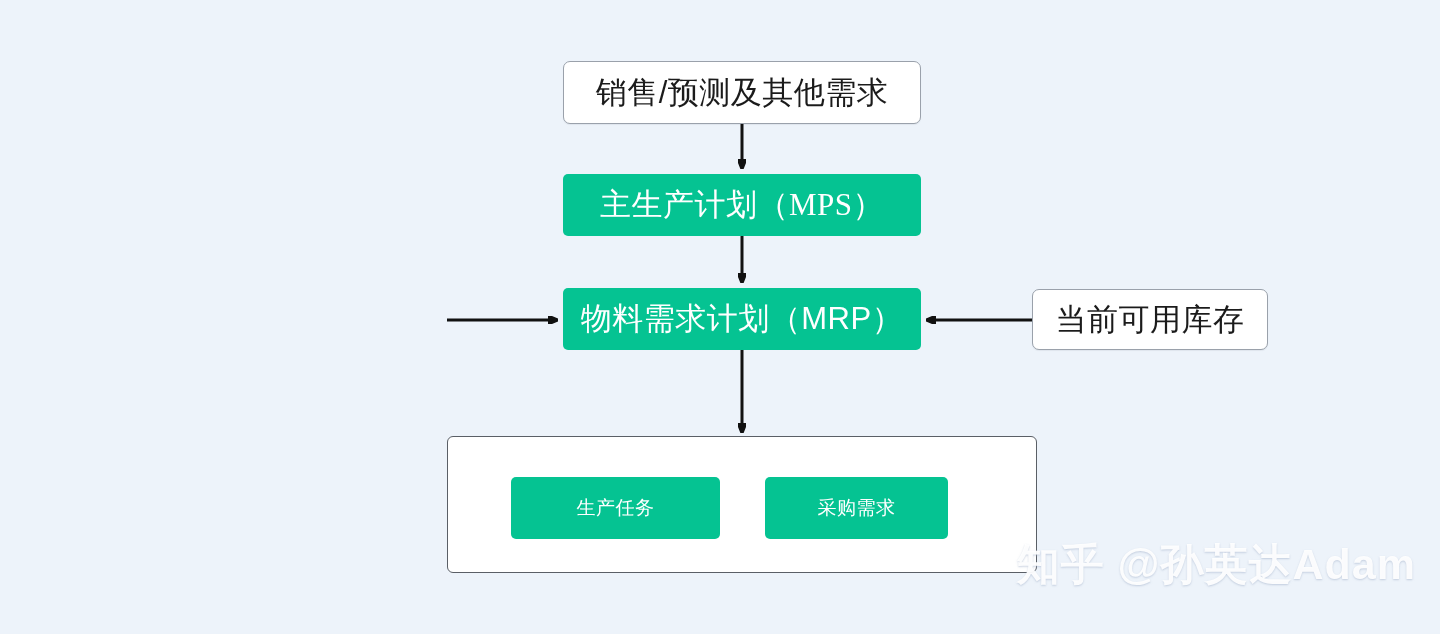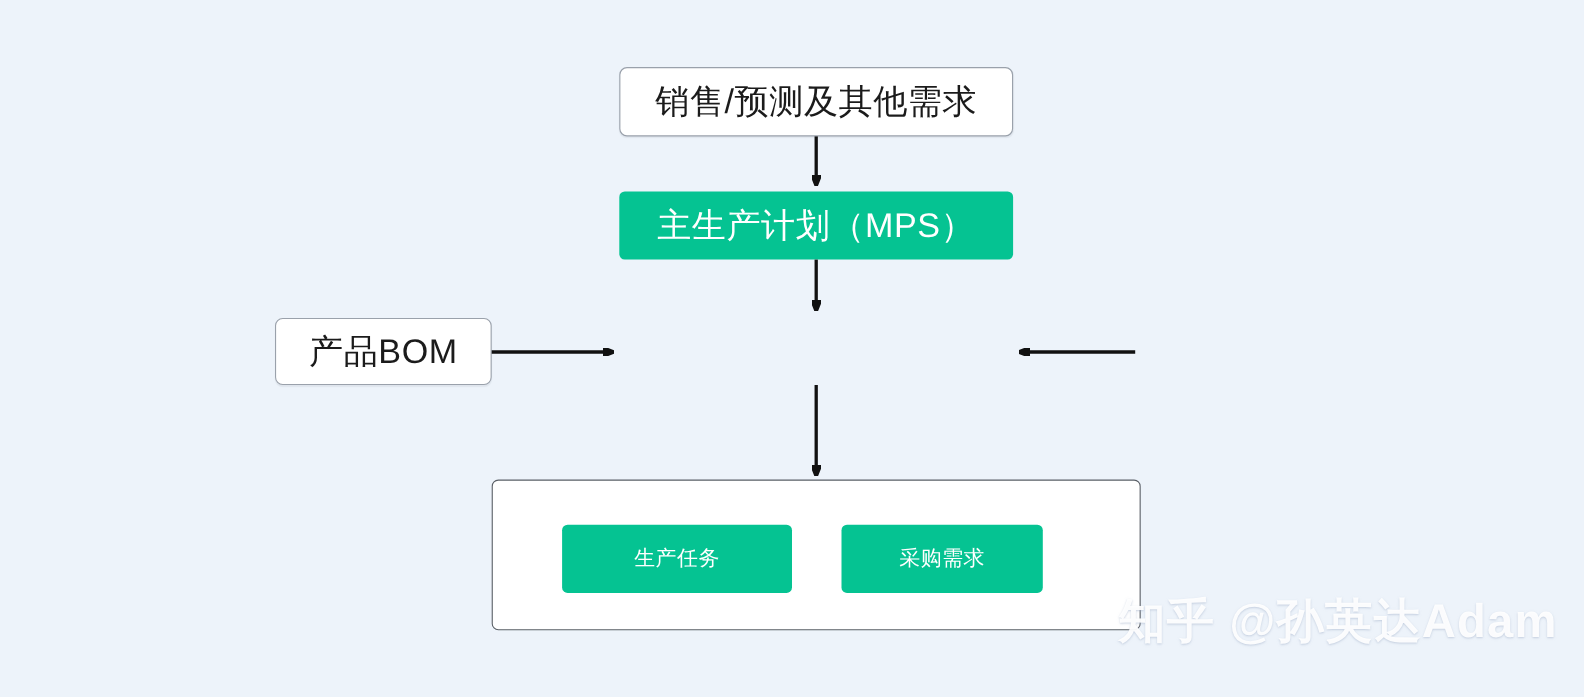--- a/index.html
+++ b/index.html
@@ -60,21 +60,21 @@
     background: #05c392;
     border: none;
     border-radius: 5px;
     color: #ffffff;
     font-size: 19px;
     font-weight: 400;
   }
 
   
   #node-demand   { left: 563px; top: 61px;  width: 358px; height: 63px; }
-  #node-mps      { left: 563px; top: 174px; width: 358px; height: 62px; }
+  #node-mps      { left: 563px; top: 174px; width: 358px; height: 62px; font-family: Liberation Serif, serif; }
   #node-mrp      { left: 563px; top: 288px; width: 358px; height: 62px; }
   #node-bom      { left: 250px; top: 289px; width: 197px; height: 61px; }
   #node-stock    { left: 1032px;top: 289px; width: 236px; height: 61px; }
 
   #outputs-container {
     position: absolute;
     left: 447px;
     top: 436px;
     width: 590px;
     height: 137px;
@@ -141,25 +141,28 @@
   <div id="outputs-container"></div>
 
   <div class="node node-plain" id="node-demand">
     <span>销售/预测及其他需求</span>
   </div>
 
   <div class="node node-green" id="node-mps">
     <span>主生产计划（MPS）</span>
   </div>
 
-
-  <div class="node node-plain" id="node-bom">
-    <span>产品BOM</span>
+  <div class="node node-green" id="node-mrp">
+    <span>物料需求计划（MRP）</span>
   </div>
 
+
+  <div class="node node-plain" id="node-stock">
+    <span>当前可用库存</span>
+  </div>
 
   <div class="node node-green-small" id="node-prod-task">
     <span>生产任务</span>
   </div>
 
   <div class="node node-green-small" id="node-purchase">
     <span>采购需求</span>
   </div>
 
   <div id="watermark">知乎 @孙英达Adam</div>

